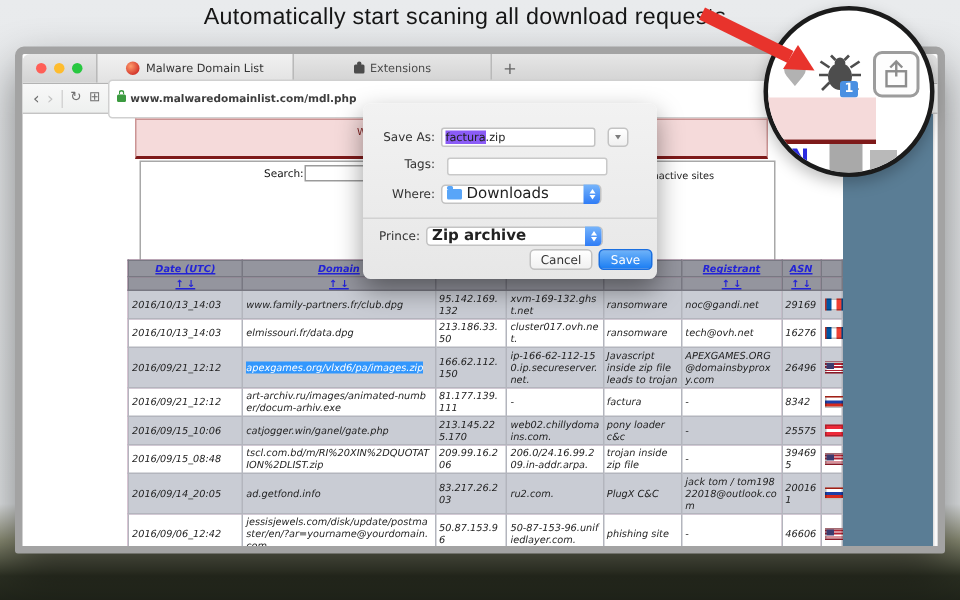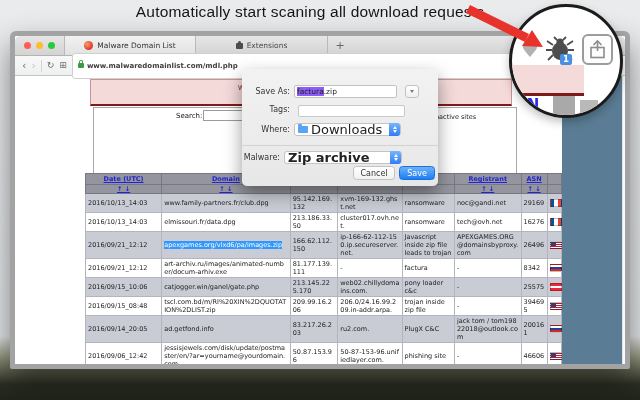--- a/index.html
+++ b/index.html
@@ -67,21 +67,21 @@
   .banner .f1{position:absolute;left:147px;top:4px;}
   .banner .f2{position:absolute;left:151px;top:12px;}
   .content-box{position:absolute;left:78px;top:71px;width:424px;height:96px;border:1px solid #a8a8a8;background:#fff;}
   .search-label{position:absolute;left:161px;top:76px;font-size:7px;color:#111;}
   .search-input{position:absolute;left:188px;top:74px;width:70px;height:11px;border:1px solid #9b9b9b;
     font-size:7px;padding:0 2px;background:#fff;}
   .inactive-frag{position:absolute;left:420px;top:77px;font-size:6.5px;color:#222;}
 
   
   .mdl-table{position:absolute;left:70px;top:137px;width:477px;border-collapse:collapse;table-layout:fixed;
-    font-size:6.5px;color:#1d1d1d;background:#f9a8d4;}
+    font-size:6.5px;color:#1d1d1d;background:#f9a8d4;font-style:italic;}
   .mdl-table col.c-date{width:16%;}  .mdl-table col.c-domain{width:27%;}
   .mdl-table col.c-ip{width:10%;}    .mdl-table col.c-rev{width:13.5%;}
   .mdl-table col.c-desc{width:11%;}  .mdl-table col.c-reg{width:14%;}
   .mdl-table col.c-asn{width:5.5%;}  .mdl-table col.c-flag{width:3%;}
   .mdl-table th{background:#94959e;border:1px solid #787882;padding:1px 0;font-weight:bold;}
   .mdl-table th .hlink{color:#2323d6;text-decoration:underline;font-size:6.5px;}
   .mdl-table tr.sortrow th{padding:0;}
   .mdl-table td{border:1px solid #b3b5bd;padding:1px 2px;vertical-align:middle;word-break:break-all;}
   .mdl-table td.desc-cell{word-break:normal;}
   .mdl-table tbody tr:nth-child(odd) td{background:#c9ccd4;}
@@ -103,21 +103,21 @@
   .dfield{height:13px;background:#fff;border:1px solid #c3c3c3;border-radius:2px;display:flex;
     align-items:center;padding:0 2px;font-size:7.5px;}
   .sel{background:#8b5cf6;}
   .disclosure{position:absolute;left:163px;top:16px;width:14px;height:13px;background:linear-gradient(#fff,#f0f0f0);
     border:1px solid #c3c3c3;border-radius:3px;display:flex;align-items:center;justify-content:center;}
   .disclosure::after{content:"";width:0;height:0;border-left:2.5px solid transparent;border-right:2.5px solid transparent;
     border-top:3px solid #7c7c7c;}
   .tags-input{position:absolute;left:56px;top:36px;width:107px;height:12px;border:1px solid #c9c9c9;border-radius:2px;
     font-size:7.5px;padding:0 2px;background:#fff;}
   .popup{height:13px;background:#fff;border:1px solid #c3c3c3;border-radius:3px;display:flex;align-items:center;
-    gap:3px;padding:0 0 0 3px;font-size:13px;position:relative;}
+    gap:3px;padding:0 0 0 3px;font-size:10px;position:relative;}
   .stepper{margin-left:auto;width:11px;height:13px;border-radius:0 3px 3px 0;
     background:linear-gradient(#77b5fb,#2f7cf6);display:flex;flex-direction:column;align-items:center;justify-content:center;gap:1px;}
   .stepper i{display:block;width:0;height:0;border-left:2.5px solid transparent;border-right:2.5px solid transparent;}
   .stepper i.up{border-bottom:3px solid #fff;}
   .stepper i.down{border-top:3px solid #fff;}
   .folder-icon{width:10px;height:7px;background:#58a5f8;border-radius:1px;position:relative;flex:0 0 auto;}
   .folder-icon::before{content:"";position:absolute;top:-2px;left:0;width:4px;height:2px;background:#58a5f8;border-radius:1px 1px 0 0;}
   .dsep{position:absolute;left:0;top:76px;width:100%;height:1px;background:#d2d2d2;}
   .dbtn{position:absolute;height:14px;border-radius:3.5px;font-size:8px;display:flex;align-items:center;justify-content:center;}
   .btn-cancel{left:111px;top:97px;width:42px;background:linear-gradient(#fff,#f1f1f1);border:1px solid #c2c2c2;color:#333;}
@@ -331,21 +331,21 @@
         <span class="folder-icon" data-name="downloads-folder-icon"></span>
         <span data-name="where-value">Downloads</span>
         <span class="stepper" data-name="popup-stepper-icon">
             <i class="up"></i>
             <i class="down"></i>
           </span>
       </span>
     </div>
     <div class="dsep" data-name="dialog-divider"></div>
     <div class="drow" style="top:82px;">
-      <span class="dlabel" style="width:42px;" data-name="format-label">Malware:</span>
+      <span class="dlabel" style="width:42px;" data-name="format-label">Prince:</span>
       <span class="popup" style="width:118px;font-weight:bold;" data-name="format-popup">
         <span data-name="format-value">Zip archive</span>
         <span class="stepper" data-name="popup-stepper-icon">
             <i class="up"></i>
             <i class="down"></i>
           </span>
       </span>
     </div>
     <div class="dbtn btn-cancel" data-name="cancel-button">Cancel</div>
     <div class="dbtn btn-save" data-name="save-button">Save</div>

